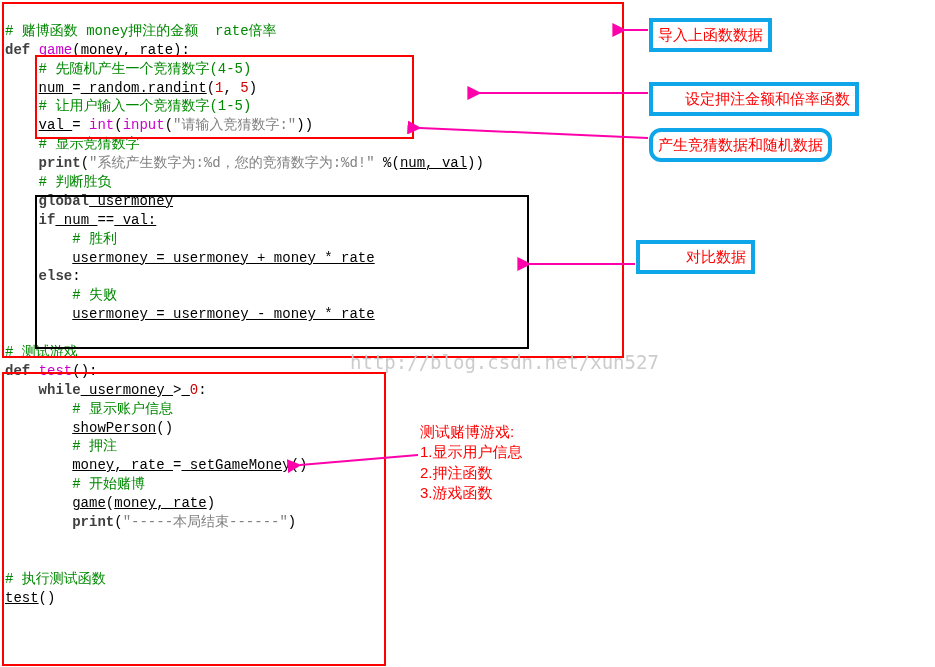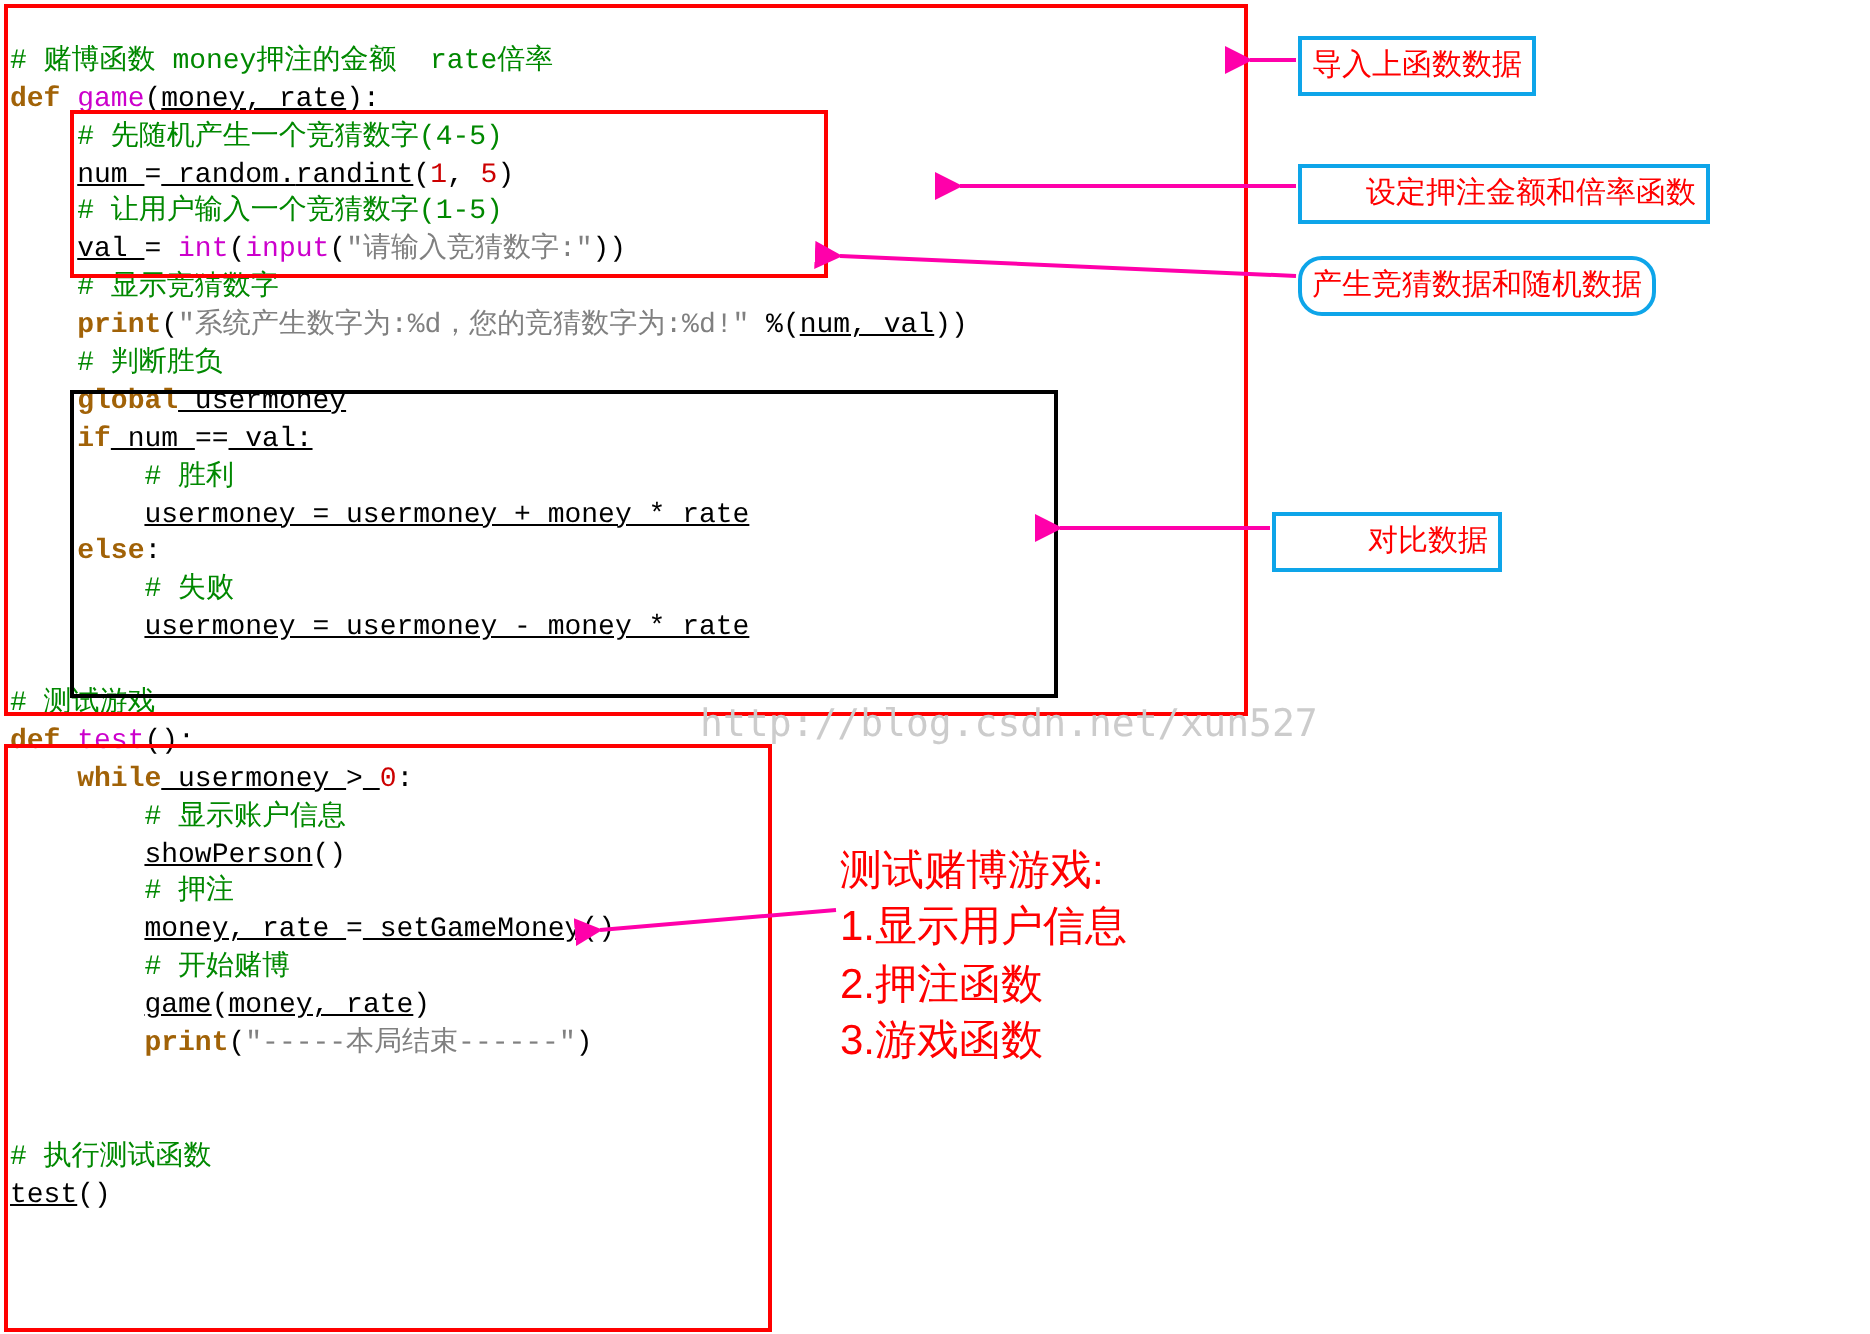--- a/index.html
+++ b/index.html
@@ -12,45 +12,45 @@
     width: 935px;
     height: 667px;
     position: relative;
   }
   .code-area {
     position: absolute;
     left: 5px;
     top: 3px;
     white-space: pre;
   }
-  .kw { color: #a16207; font-weight: bold; }
+  .kw { color: #404040; font-weight: bold; }
   .fn { color: #cc00cc; }
   .cmt { color: #008800; }
   .str { color: #808080; }
   .rednum { color: #cc0000; }
   .op { color: #000; }
   .txt { color: #000; text-decoration: underline; }
 
   .box-red { position: absolute; border:2px solid #ff0000; }
   .box-blk { position: absolute; border:2px solid #000; }
 
   .annot {
     position: absolute;
-    border:2px solid #0ea5e9;
+    border:4px solid #0ea5e9;
     color:#ff0000;
     font-family: SimSun, "Microsoft YaHei", sans-serif;
     font-size:15px;
     padding:3px 5px;
     background:#fff;
   }
   .annot-nobox {
     position:absolute;
     color:#ff0000;
     font-family: SimSun, "Microsoft YaHei", sans-serif;
-    font-size:21px;
+    font-size:15px;
     white-space: pre;
   }
   .watermark {
     position:absolute;
     color:#ccc;
     font-family: monospace;
     font-size:19px;
   }
 </style>
 </head>
@@ -94,21 +94,21 @@
 
 <div class="box-red" style="left:35px;top:55px;width:375px;height:80px;"></div>
 
 <div class="box-blk" style="left:35px;top:195px;width:490px;height:150px;"></div>
 
 <div class="box-red" style="left:2px;top:372px;width:380px;height:290px;"></div>
 
 <div class="annot" style="left:649px;top:18px;">导入上函数数据</div>
 <div class="annot" style="left:649px;top:82px;padding-left:32px;">设定押注金额和倍率函数</div>
 <div class="annot" style="left:649px;top:128px;border-radius:12px;">产生竞猜数据和随机数据</div>
-<div class="annot" style="left:636px;top:256px;padding-left:46px;">对比数据</div>
+<div class="annot" style="left:636px;top:240px;padding-left:46px;">对比数据</div>
 <div class="annot-nobox" style="left:420px;top:422px;">测试赌博游戏:
 1.显示用户信息
 2.押注函数
 3.游戏函数</div>
 
 <svg style="position:absolute;left:0;top:0;width:935px;height:667px;pointer-events:none;">
   <defs>
     <marker id="ah" viewBox="0 0 10 10" refX="1" refY="5" markerWidth="7" markerHeight="7" orient="auto">
       <path d="M10,0 L0,5 L10,10 z" fill="#ff00aa"></path>
     </marker>

